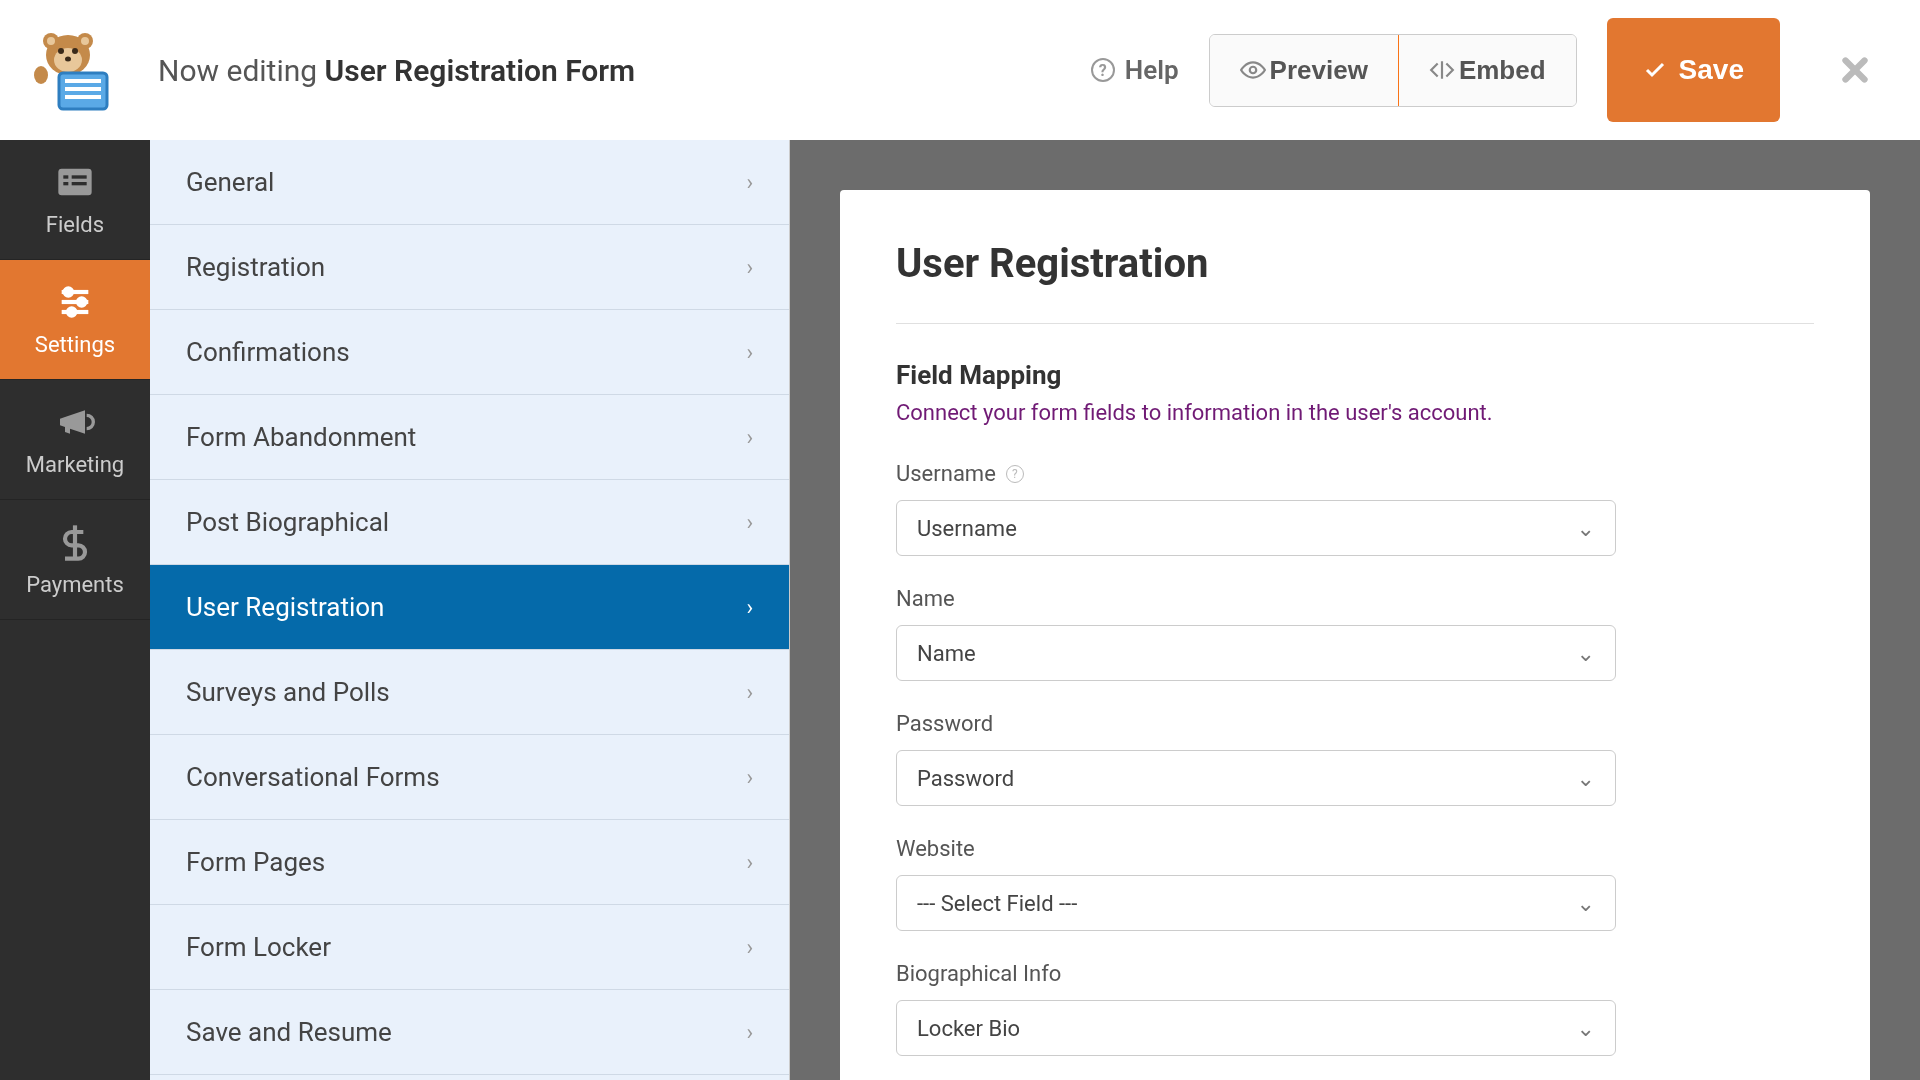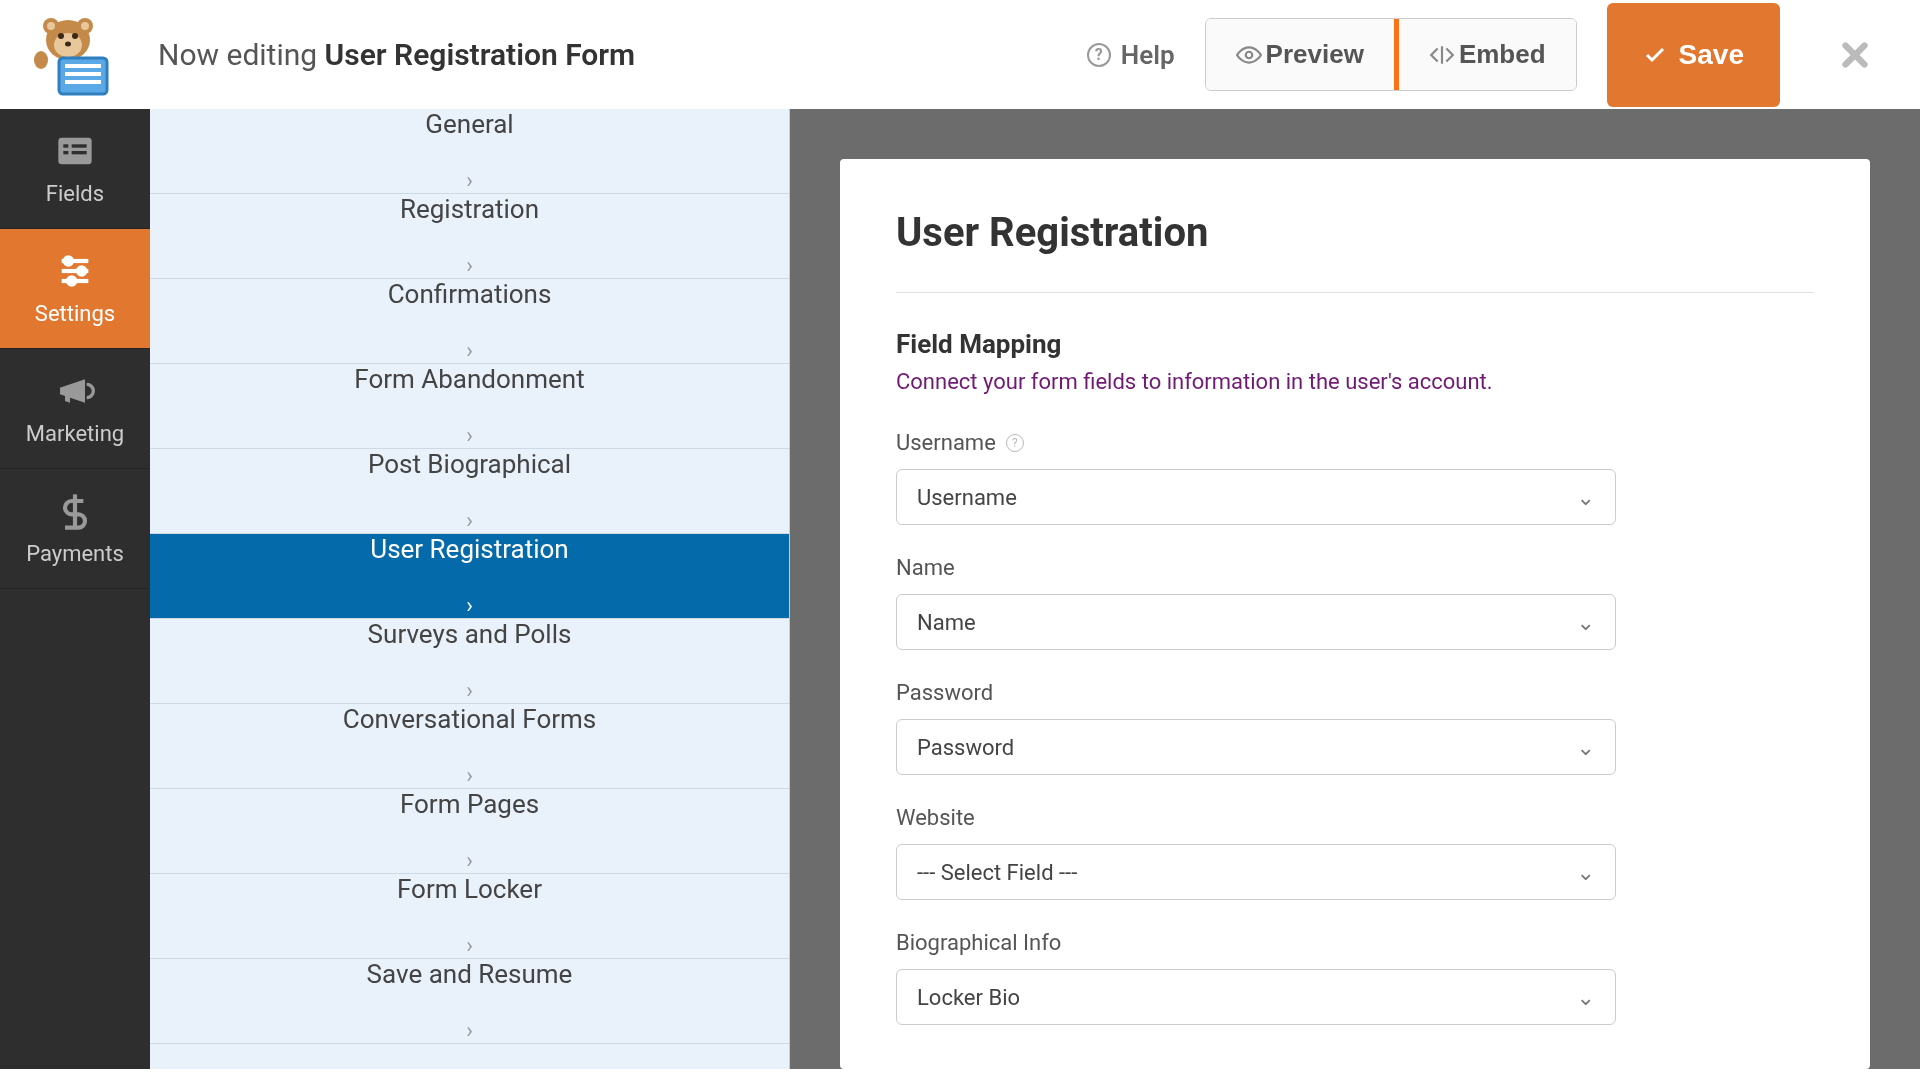--- a/index.html
+++ b/index.html
@@ -6,21 +6,21 @@
 body {
   font-family: -apple-system, BlinkMacSystemFont, "Segoe UI", Roboto, Helvetica, Arial, sans-serif;
   width: 1920px;
   height: 1080px;
   overflow: hidden;
   background: #fff;
 }
 
 
 .header {
-  height: 109px;
+  height: 140px;
   display: flex;
   align-items: center;
   padding: 0 40px 0 18px;
   background: #fff;
 }
 .logo {
   width: 100px;
   height: 100px;
   display: flex;
   align-items: center;
@@ -71,21 +71,21 @@
   padding: 20px 30px;
   font-size: 26px;
   color: #555;
   font-weight: 600;
   display: flex;
   align-items: center;
   gap: 4px;
   cursor: pointer;
 }
 .btn-group button + button {
-  border-left: 5px solid #f97316;
+  border-left: 1px solid #f97316;
 }
 .eye-icon svg, .embed-icon svg, .check-icon svg { display: block; }
 .save-btn {
   background: #e27730;
   color: #fff;
   border: none;
   border-radius: 6px;
   padding: 36px 36px;
   font-size: 28px;
   font-weight: 600;
@@ -145,21 +145,20 @@
 .settings-item {
   height: 85px;
   padding: 0 36px;
   display: flex;
   align-items: center;
   justify-content: space-between;
   font-size: 26px;
   color: #444;
   border-bottom: 1px solid #cfd9e5;
   cursor: pointer;
-  flex-direction: column;
 }
 .settings-item.active {
   background: #056aaa;
   color: #fff;
 }
 .settings-item .chevron {
   color: #999;
   font-size: 22px;
 }
 .settings-item.active .chevron { color: #fff; }

